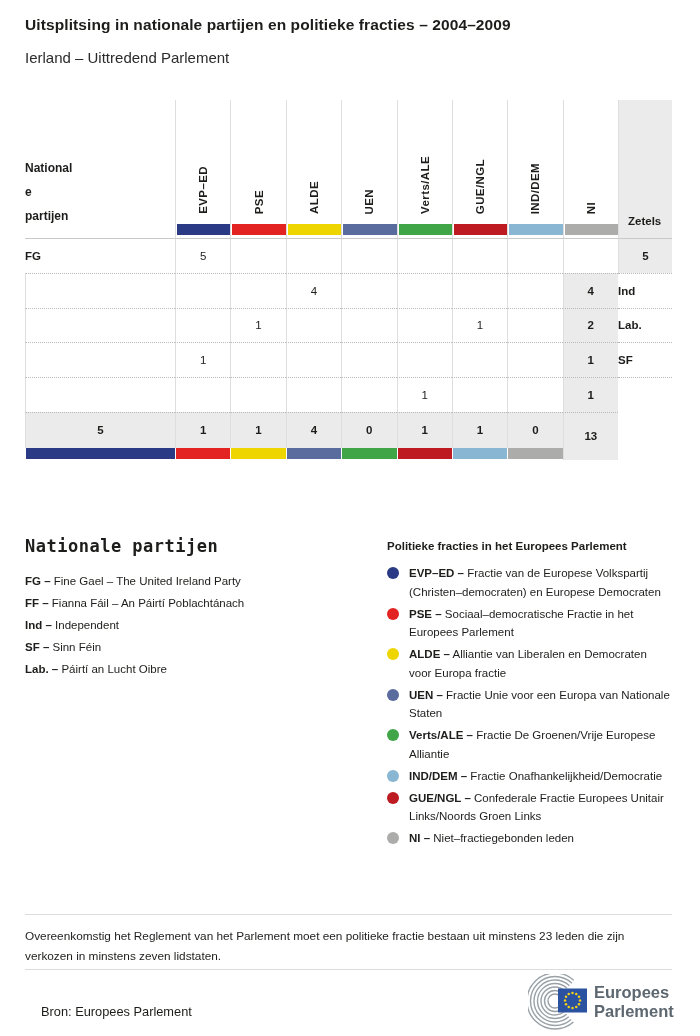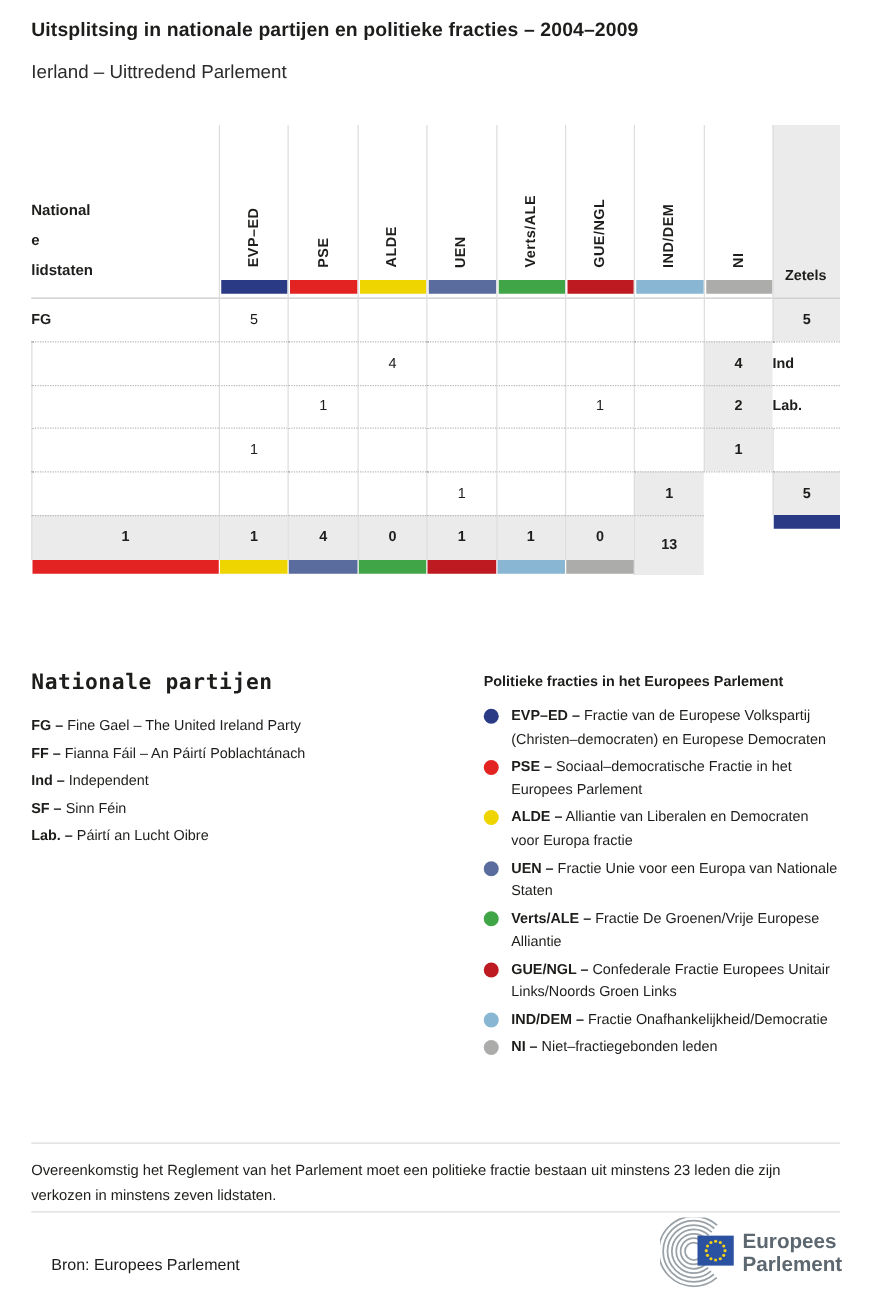--- a/index.html
+++ b/index.html
@@ -77,21 +77,21 @@
 <body>
 
 <div class="title">Uitsplitsing in nationale partijen en politieke fracties – 2004–2009</div>
 <div class="subtitle">Ierland – Uittredend Parlement</div>
 
 <div class="tablewrap">
   <div class="grid" id="table-grid">
       <div class="cell corner">
         <div class="corner-label">National
 e
-lidstaten</div>
+partijen</div>
       </div>
       <div class="cell vline hdr-cell">
         <span class="vert">EVP–ED</span>
         <div class="hdr-bar" style="background: rgb(42, 58, 133);"></div>
       </div>
       <div class="cell vline hdr-cell">
         <span class="vert">PSE</span>
         <div class="hdr-bar" style="background: rgb(227, 35, 34);"></div>
       </div>
       <div class="cell vline hdr-cell">
@@ -151,20 +151,21 @@
       <div class="cell rowlabel row-top">Lab.</div>
       <div class="cell vline val row-top"></div>
       <div class="cell vline val row-top">1</div>
       <div class="cell vline val row-top"></div>
       <div class="cell vline val row-top"></div>
       <div class="cell vline val row-top"></div>
       <div class="cell vline val row-top"></div>
       <div class="cell vline val row-top"></div>
       <div class="cell vline val row-top"></div>
       <div class="cell vline zetels-col zval row-top">1</div>
+      <div class="cell rowlabel row-top">SF</div>
       <div class="cell vline val row-top"></div>
       <div class="cell vline val row-top"></div>
       <div class="cell vline val row-top"></div>
       <div class="cell vline val row-top"></div>
       <div class="cell vline val row-top"></div>
       <div class="cell vline val row-top">1</div>
       <div class="cell vline val row-top"></div>
       <div class="cell vline val row-top"></div>
       <div class="cell vline zetels-col zval row-top">1</div>
       <div class="cell row-top"></div>
@@ -233,26 +234,26 @@
         </li>
         <li>
           <span class="dot" style="background: rgb(90, 107, 157);"></span>
           <span><b>UEN –</b> <span>Fractie Unie voor een Europa van Nationale Staten</span></span>
         </li>
         <li>
           <span class="dot" style="background: rgb(63, 165, 70);"></span>
           <span><b>Verts/ALE –</b> <span>Fractie De Groenen/Vrije Europese Alliantie</span></span>
         </li>
         <li>
+          <span class="dot" style="background: rgb(136, 182, 211);"></span>
+          <span><b>IND/DEM –</b> <span>Fractie Onafhankelijkheid/Democratie</span></span>
+        </li>
+        <li>
           <span class="dot" style="background: rgb(189, 26, 33);"></span>
           <span><b>GUE/NGL –</b> <span>Confederale Fractie Europees Unitair Links/Noords Groen Links</span></span>
-        </li>
-        <li>
-          <span class="dot" style="background: rgb(136, 182, 211);"></span>
-          <span><b>IND/DEM –</b> <span>Fractie Onafhankelijkheid/Democratie</span></span>
         </li>
         <li>
           <span class="dot" style="background: rgb(172, 172, 170);"></span>
           <span><b>NI –</b> <span>Niet–fractiegebonden leden</span></span>
         </li>
       </ul>
   </div>
 </div>
 
 <div class="hr hr1"></div>

